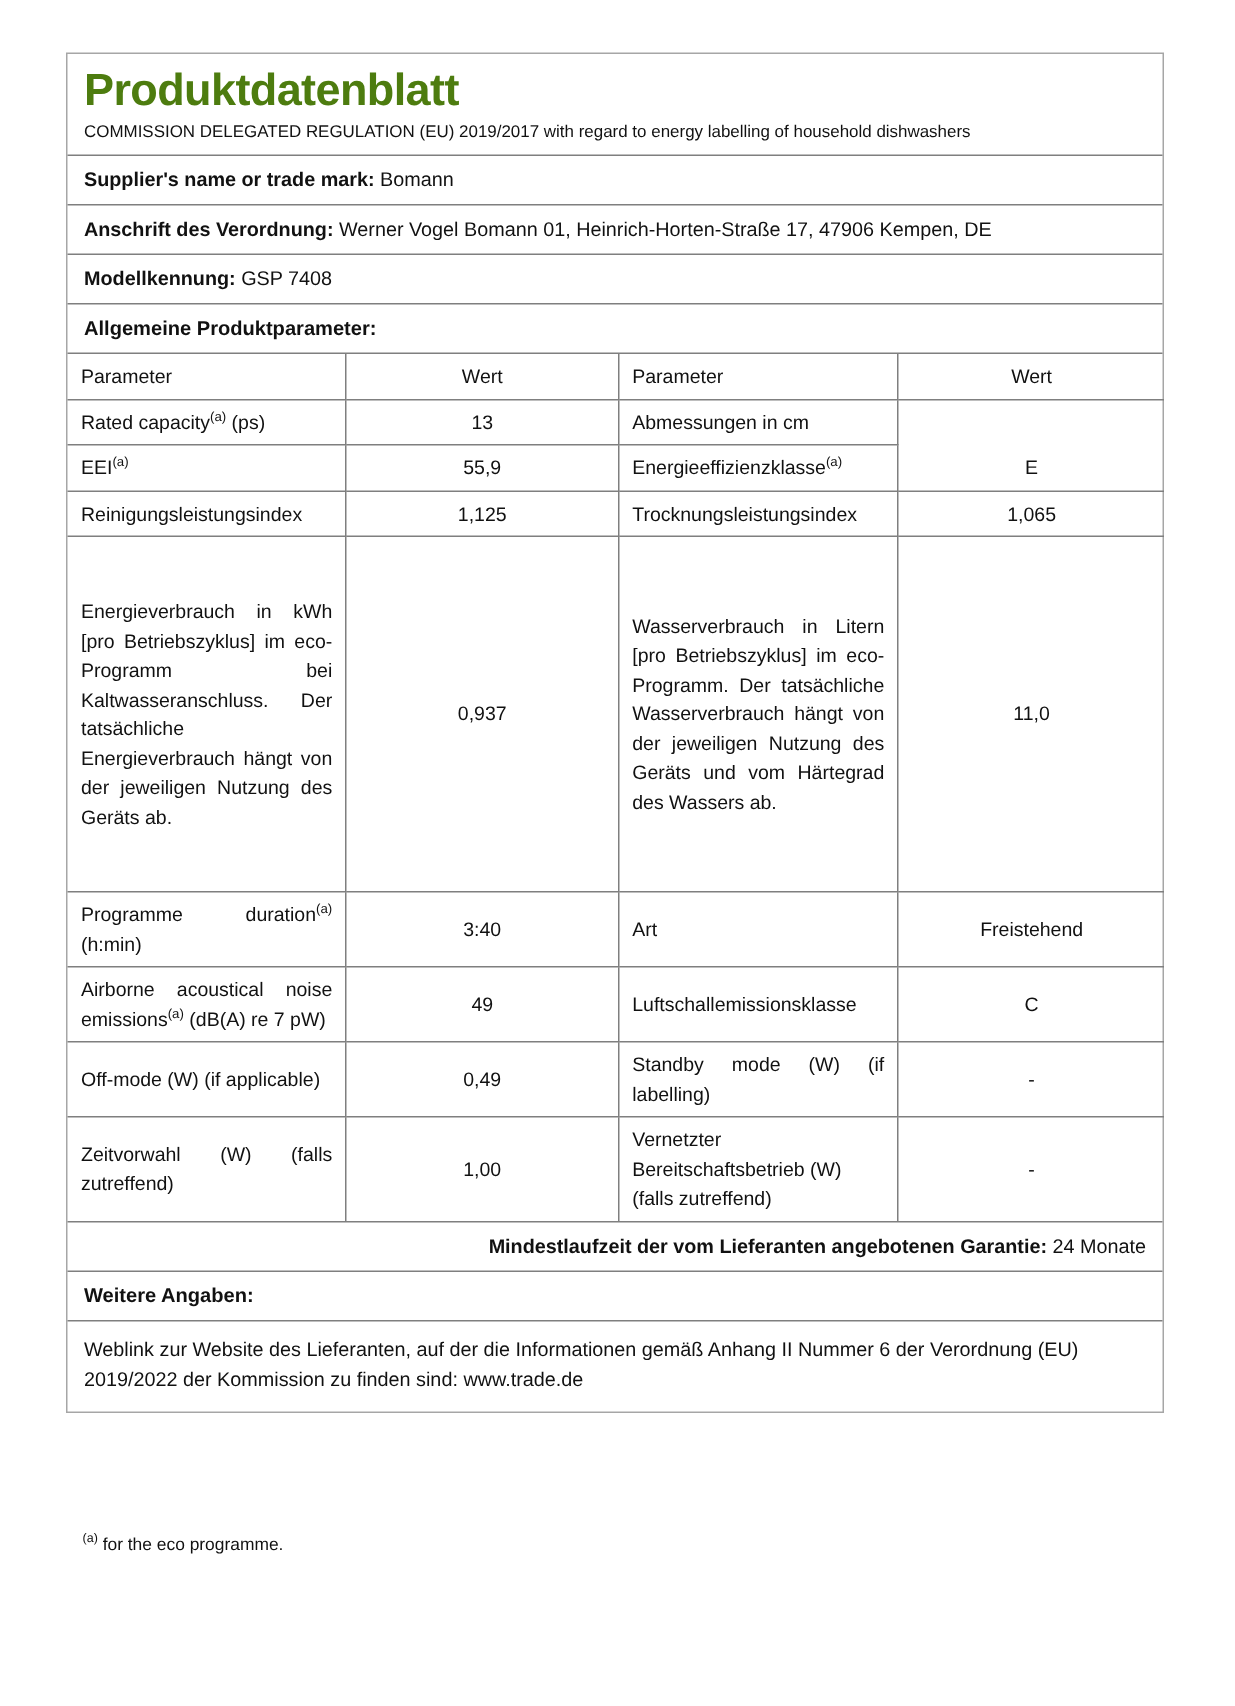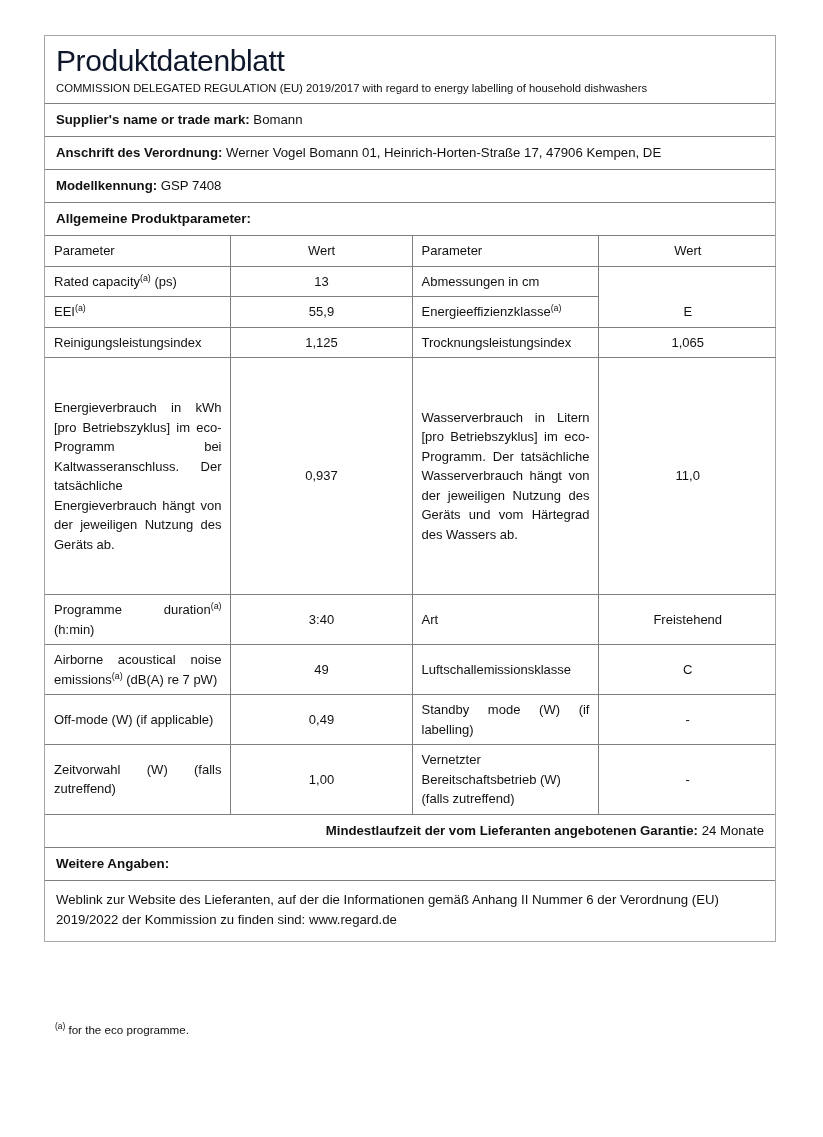--- a/index.html
+++ b/index.html
@@ -36,22 +36,22 @@
   
   .band {
     border-bottom: 1px solid #7f7f7f;
     box-sizing: border-box;
     padding: 6px 11px 7px 11px;
   }
   .band:last-child { border-bottom: none; }
 
   .title {
     font-size: 30px;
-    font-weight: normal;
-    color: #0f172a;
+    font-weight: bold;
+    color: #4d7c0f;
     letter-spacing: -0.4px;
     line-height: 1.05;
     padding: 9px 11px 2px 11px;
   }
 
   .subtitle {
     font-size: 11.3px;
     line-height: 1.35;
     padding: 2px 11px 7px 11px;
     border-bottom: 1px solid #7f7f7f;
@@ -275,21 +275,21 @@
 
     <div class="band kv" style="border-top:1px solid #7f7f7f;text-align:right;">
       <b>Mindestlaufzeit der vom Lieferanten angebotenen Garantie:</b>
       <span class="val">24 Monate</span>
     </div>
 
     <div class="band section-head">Weitere Angaben:</div>
 
     <div class="weblink">
       <span>Weblink zur Website des Lieferanten, auf der die Informationen gemäß Anhang II Nummer 6 der Verordnung (EU) 2019/2022 der Kommission zu finden sind:</span>
-      <span>www.regard.de</span>
+      <span>www.trade.de</span>
     </div>
 
   </div>
 
   <div class="footnote">
     <sup>(a)</sup>
     <span>for the eco programme.</span>
   </div>
 
 </div>

